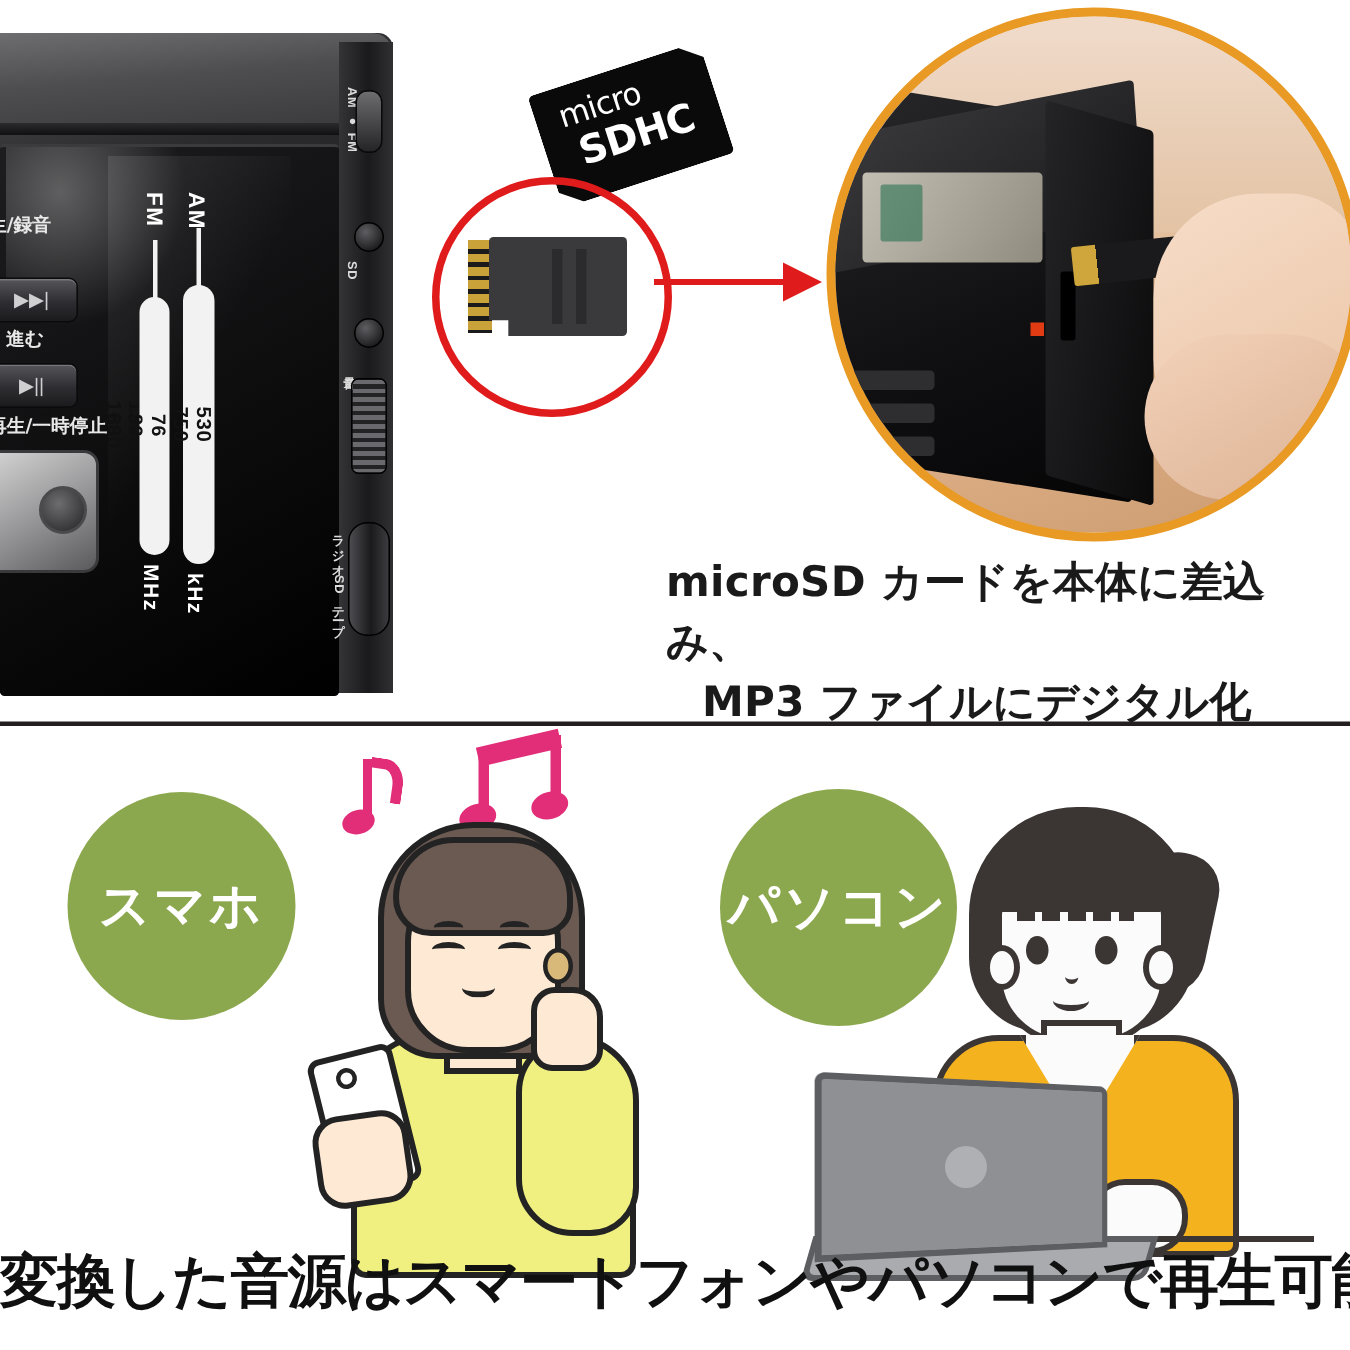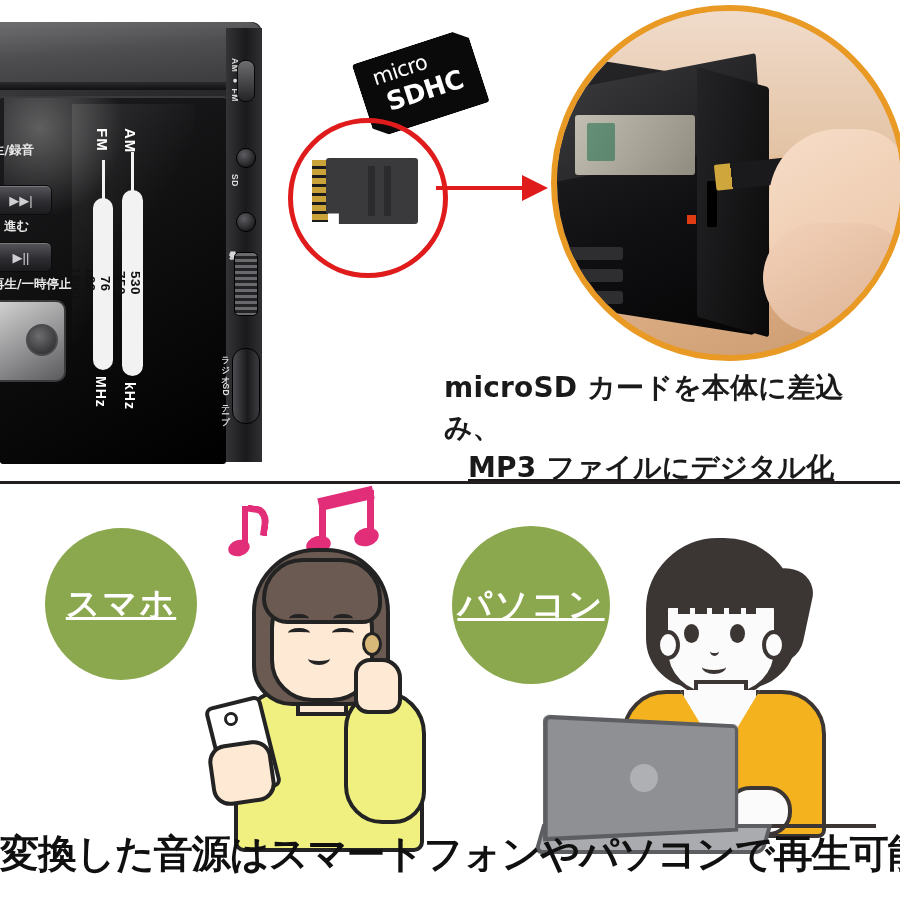--- a/index.html
+++ b/index.html
@@ -148,29 +148,29 @@
   .mp3icon .note{position:absolute;left:22px;top:46px;width:44px;height:42px;}
   .mp3icon .note .beam{position:absolute;left:8px;top:0;width:34px;height:9px;background:#8ca052;transform:rotate(-11deg);}
   .mp3icon .note .s1{position:absolute;left:9px;top:4px;width:5px;height:28px;background:#8ca052;}
   .mp3icon .note .s2{position:absolute;left:38px;top:0px;width:5px;height:26px;background:#8ca052;}
   .mp3icon .note .h1{position:absolute;left:0px;top:26px;width:17px;height:12px;border-radius:50%;background:#8ca052;transform:rotate(-14deg);}
   .mp3icon .note .h2{position:absolute;left:29px;top:22px;width:17px;height:12px;border-radius:50%;background:#8ca052;transform:rotate(-14deg);}
 
   .cap-top{position:absolute;left:444px;top:368px;width:450px;
       font-family:"DejaVu Sans",sans-serif;font-weight:bold;color:#1a1a1a;
       font-size:28px;line-height:1.42;letter-spacing:.2px;}
-  .cap-top .l2{padding-left:24px;text-decoration:underline;}
+  .cap-top .l2{padding-left:24px;}
 
   
   .bot-panel{position:absolute;left:0;top:484px;width:900px;height:416px;background:#fff;}
   .circ{position:absolute;border-radius:50%;background:#8ca84e;
       display:flex;align-items:center;justify-content:center;}
-  .circ span{color:#fff;font-family:"DejaVu Sans",sans-serif;font-weight:bold;font-size:34px;letter-spacing:2px;text-decoration:underline;}
+  .circ span{color:#fff;font-family:"DejaVu Sans",sans-serif;font-weight:bold;font-size:34px;letter-spacing:2px;}
   .circ-a{left:45px;top:44px;width:152px;height:152px;}
-  .circ-b{left:452px;top:42px;width:158px;height:158px;}
+  .circ-b{left:480px;top:42px;width:158px;height:158px;}
 
   
   .note-pink{position:absolute;background:transparent;}
   .np1{left:222px;top:22px;width:34px;height:62px;}
   .np1 .stem{position:absolute;left:20px;top:0;width:6px;height:40px;background:#e22d78;}
   .np1 .flag{position:absolute;left:24px;top:0;width:16px;height:22px;
       border-top:7px solid #e22d78;border-right:7px solid #e22d78;border-radius:0 60% 0 0;transform:rotate(8deg);}
   .np1 .head{position:absolute;left:6px;top:34px;width:22px;height:16px;border-radius:50%;background:#e22d78;transform:rotate(-16deg);}
   .np2{left:310px;top:8px;width:66px;height:70px;}
   .np2 .beam{position:absolute;left:8px;top:0;width:56px;height:13px;background:#e22d78;transform:rotate(-13deg);}

